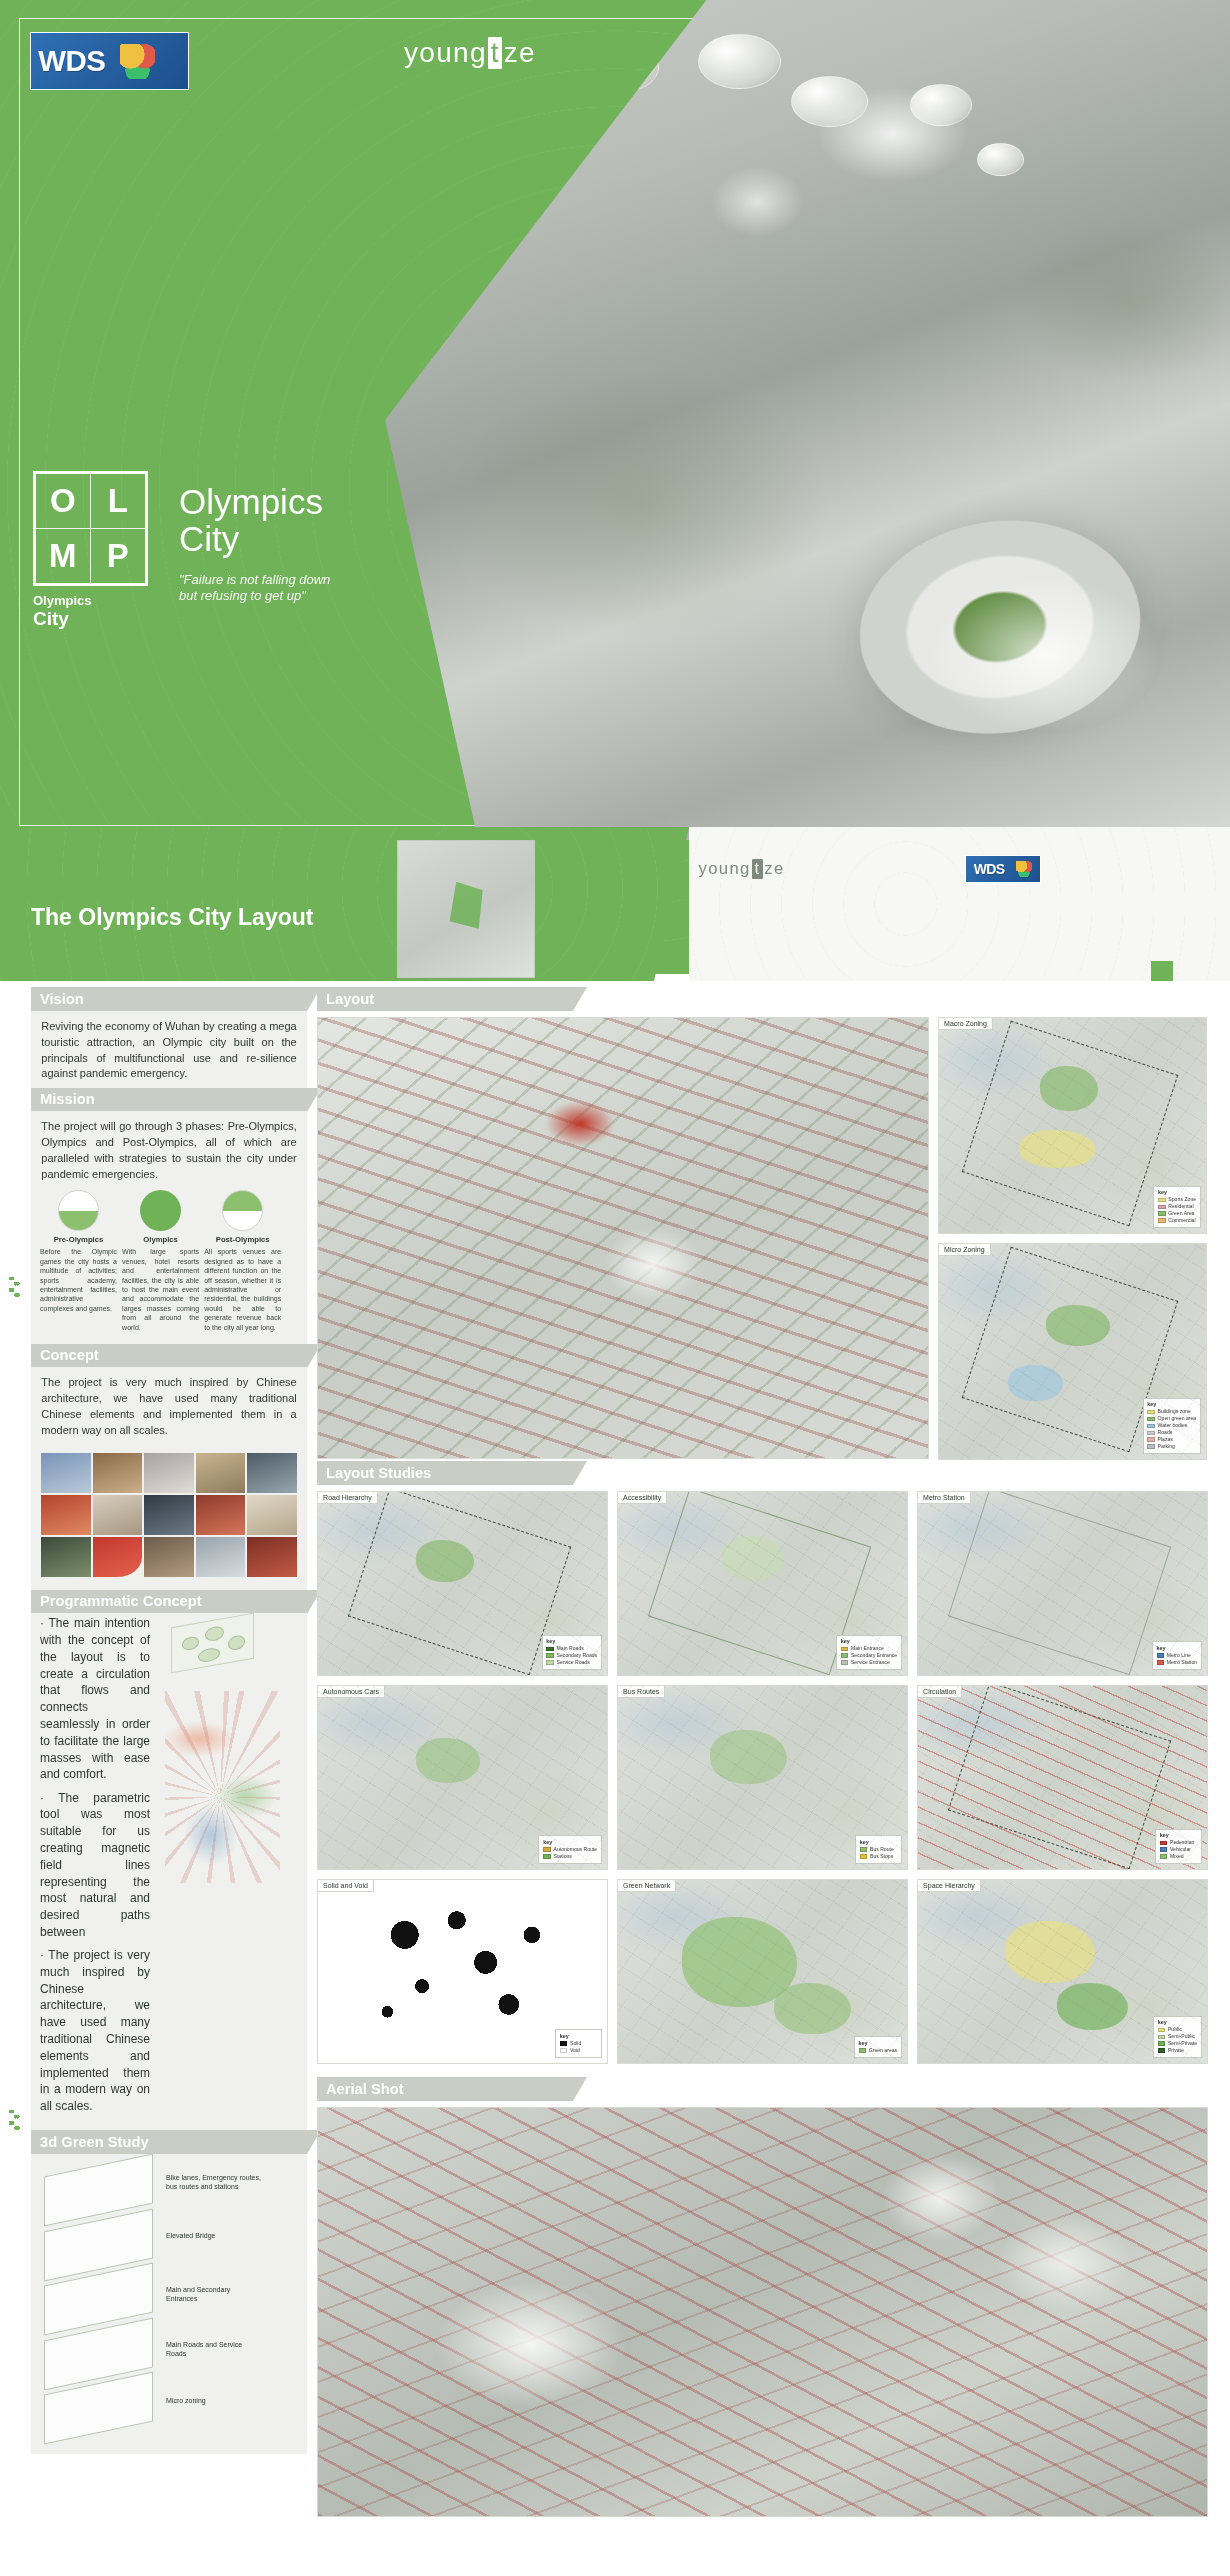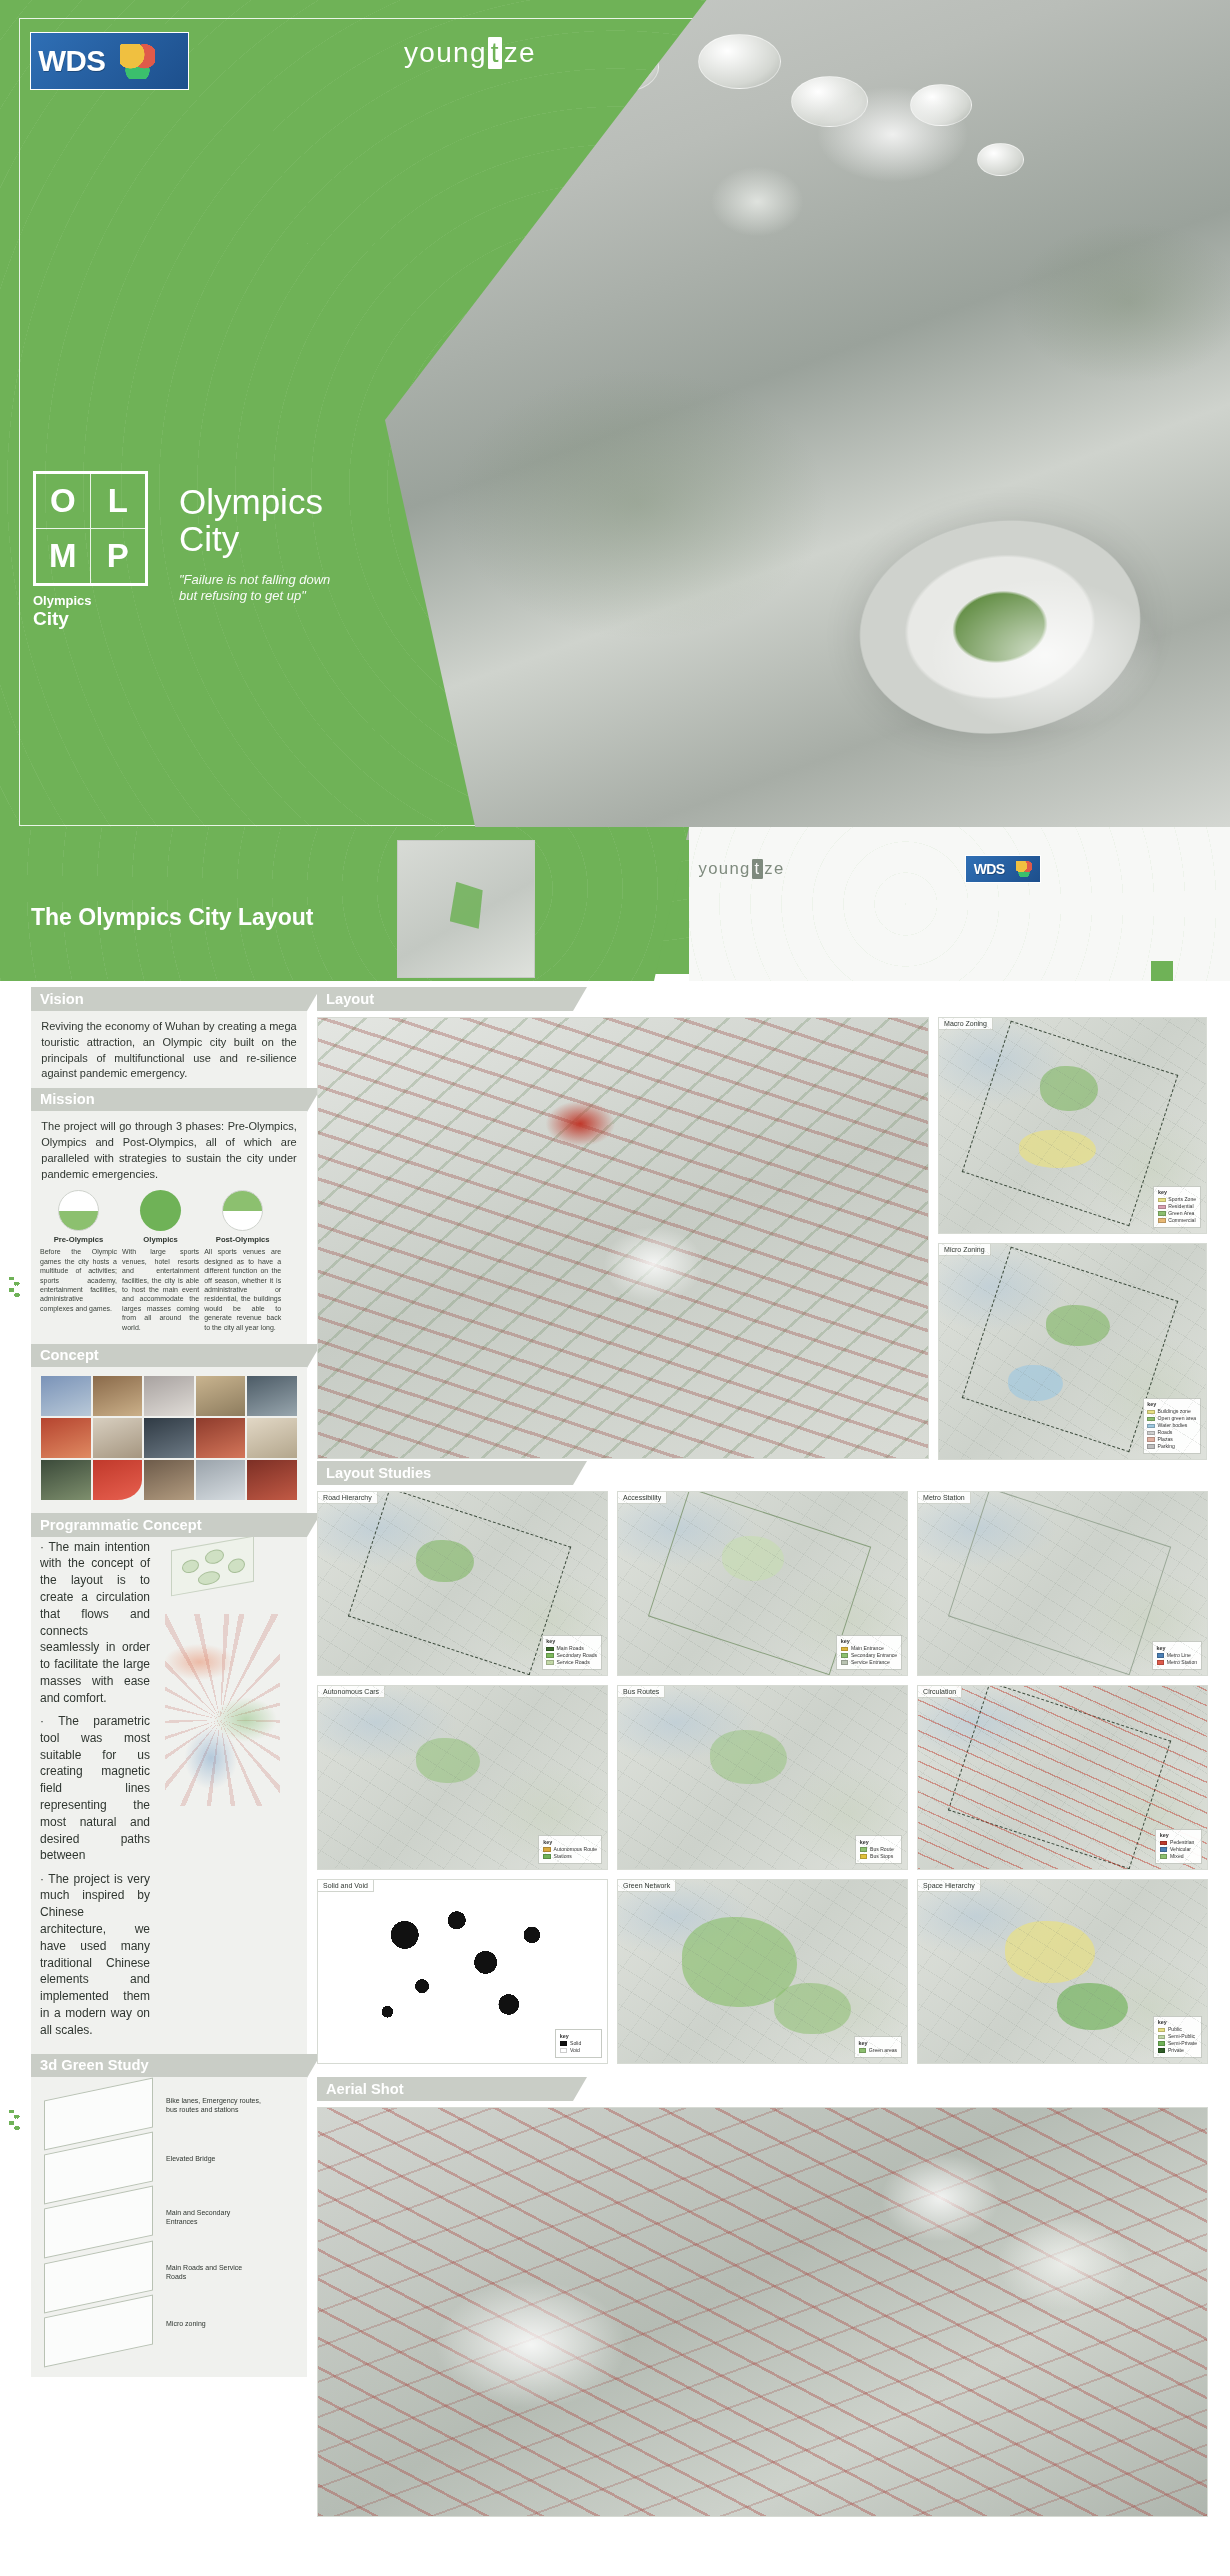--- a/index.html
+++ b/index.html
@@ -481,20 +481,21 @@
           <div class="ptext">With large sports venues, hotel resorts and entertainment facilities, the city is able to host the main event and accommodate the larges masses coming from all around the world.</div>
         </div>
         <div class="phase p3">
           <div class="circle"></div>
           <div class="ptitle">Post-Olympics</div>
           <div class="ptext">All sports venues are designed as to have a different function on the off season, whether it is administrative or residential, the buildings would be able to generate revenue back to the city all year long.</div>
         </div>
       </div>
 
       <div class="sec-head" style="margin-top:11.5px">Concept</div>
+      <div class="body-text">The project is very much inspired by Chinese architecture, we have used many traditional Chinese elements and implemented them in a modern way on all scales.</div>
 
       <div class="collage">
         <div class="c1"></div>
         <div class="c2"></div>
         <div class="c3"></div>
         <div class="c4"></div>
         <div class="c5"></div>
         <div class="c6"></div>
         <div class="c7"></div>
         <div class="c8"></div>

